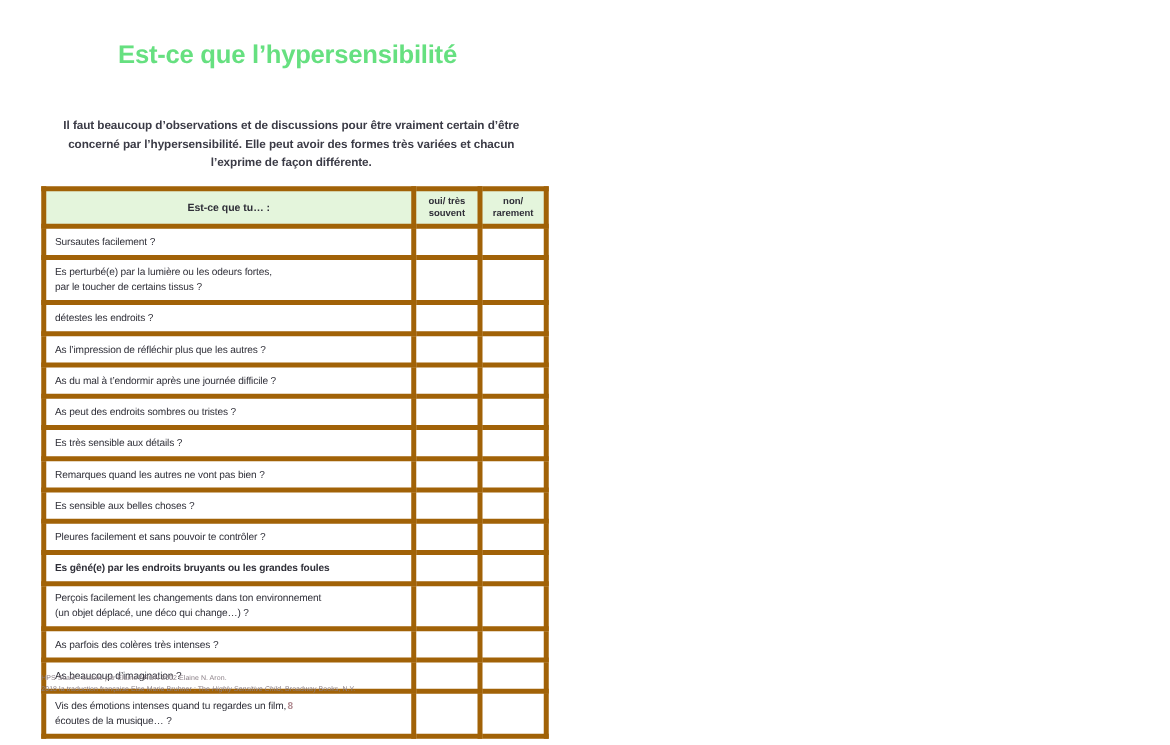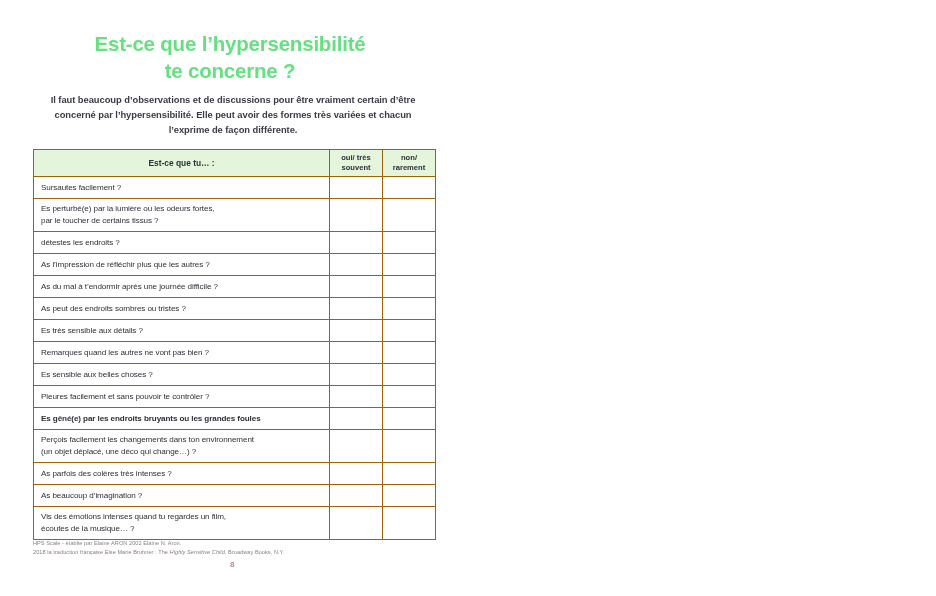--- a/index.html
+++ b/index.html
@@ -34,21 +34,21 @@
     line-height:1.62;
     letter-spacing:-0.05px;
   }
 
   table.quiz{
     position:absolute;left:33px;top:149px;width:402px;
     border-collapse:collapse;
     table-layout:fixed;
   }
   table.quiz th, table.quiz td{
-    border:1px solid #a16207;
+    border:4px solid #a16207;
     padding:0;
     vertical-align:middle;
   }
   table.quiz thead th{
     background:#E4F5DC;
     color:#2f2f38;
     font-size:7.6px;
     font-weight:bold;
     line-height:1.3;
     height:26px;
@@ -86,21 +86,20 @@
 </style>
 </head>
 <body>
 
 <div class="spread">
 
   <div class="page page-left">
 
     <div class="title">
       <span>Est-ce que l’hypersensibilité</span><br>
-      <span>te concerne ?</span>
     </div>
 
     <div class="intro">Il faut beaucoup d’observations et de discussions pour être vraiment certain d’être concerné par l’hypersensibilité. Elle peut avoir des formes très variées et chacun l’exprime de façon différente.</div>
 
     <table class="quiz">
       <colgroup>
         <col class="col-q">
           <col class="col-a">
           <col class="col-a">
       </colgroup>

